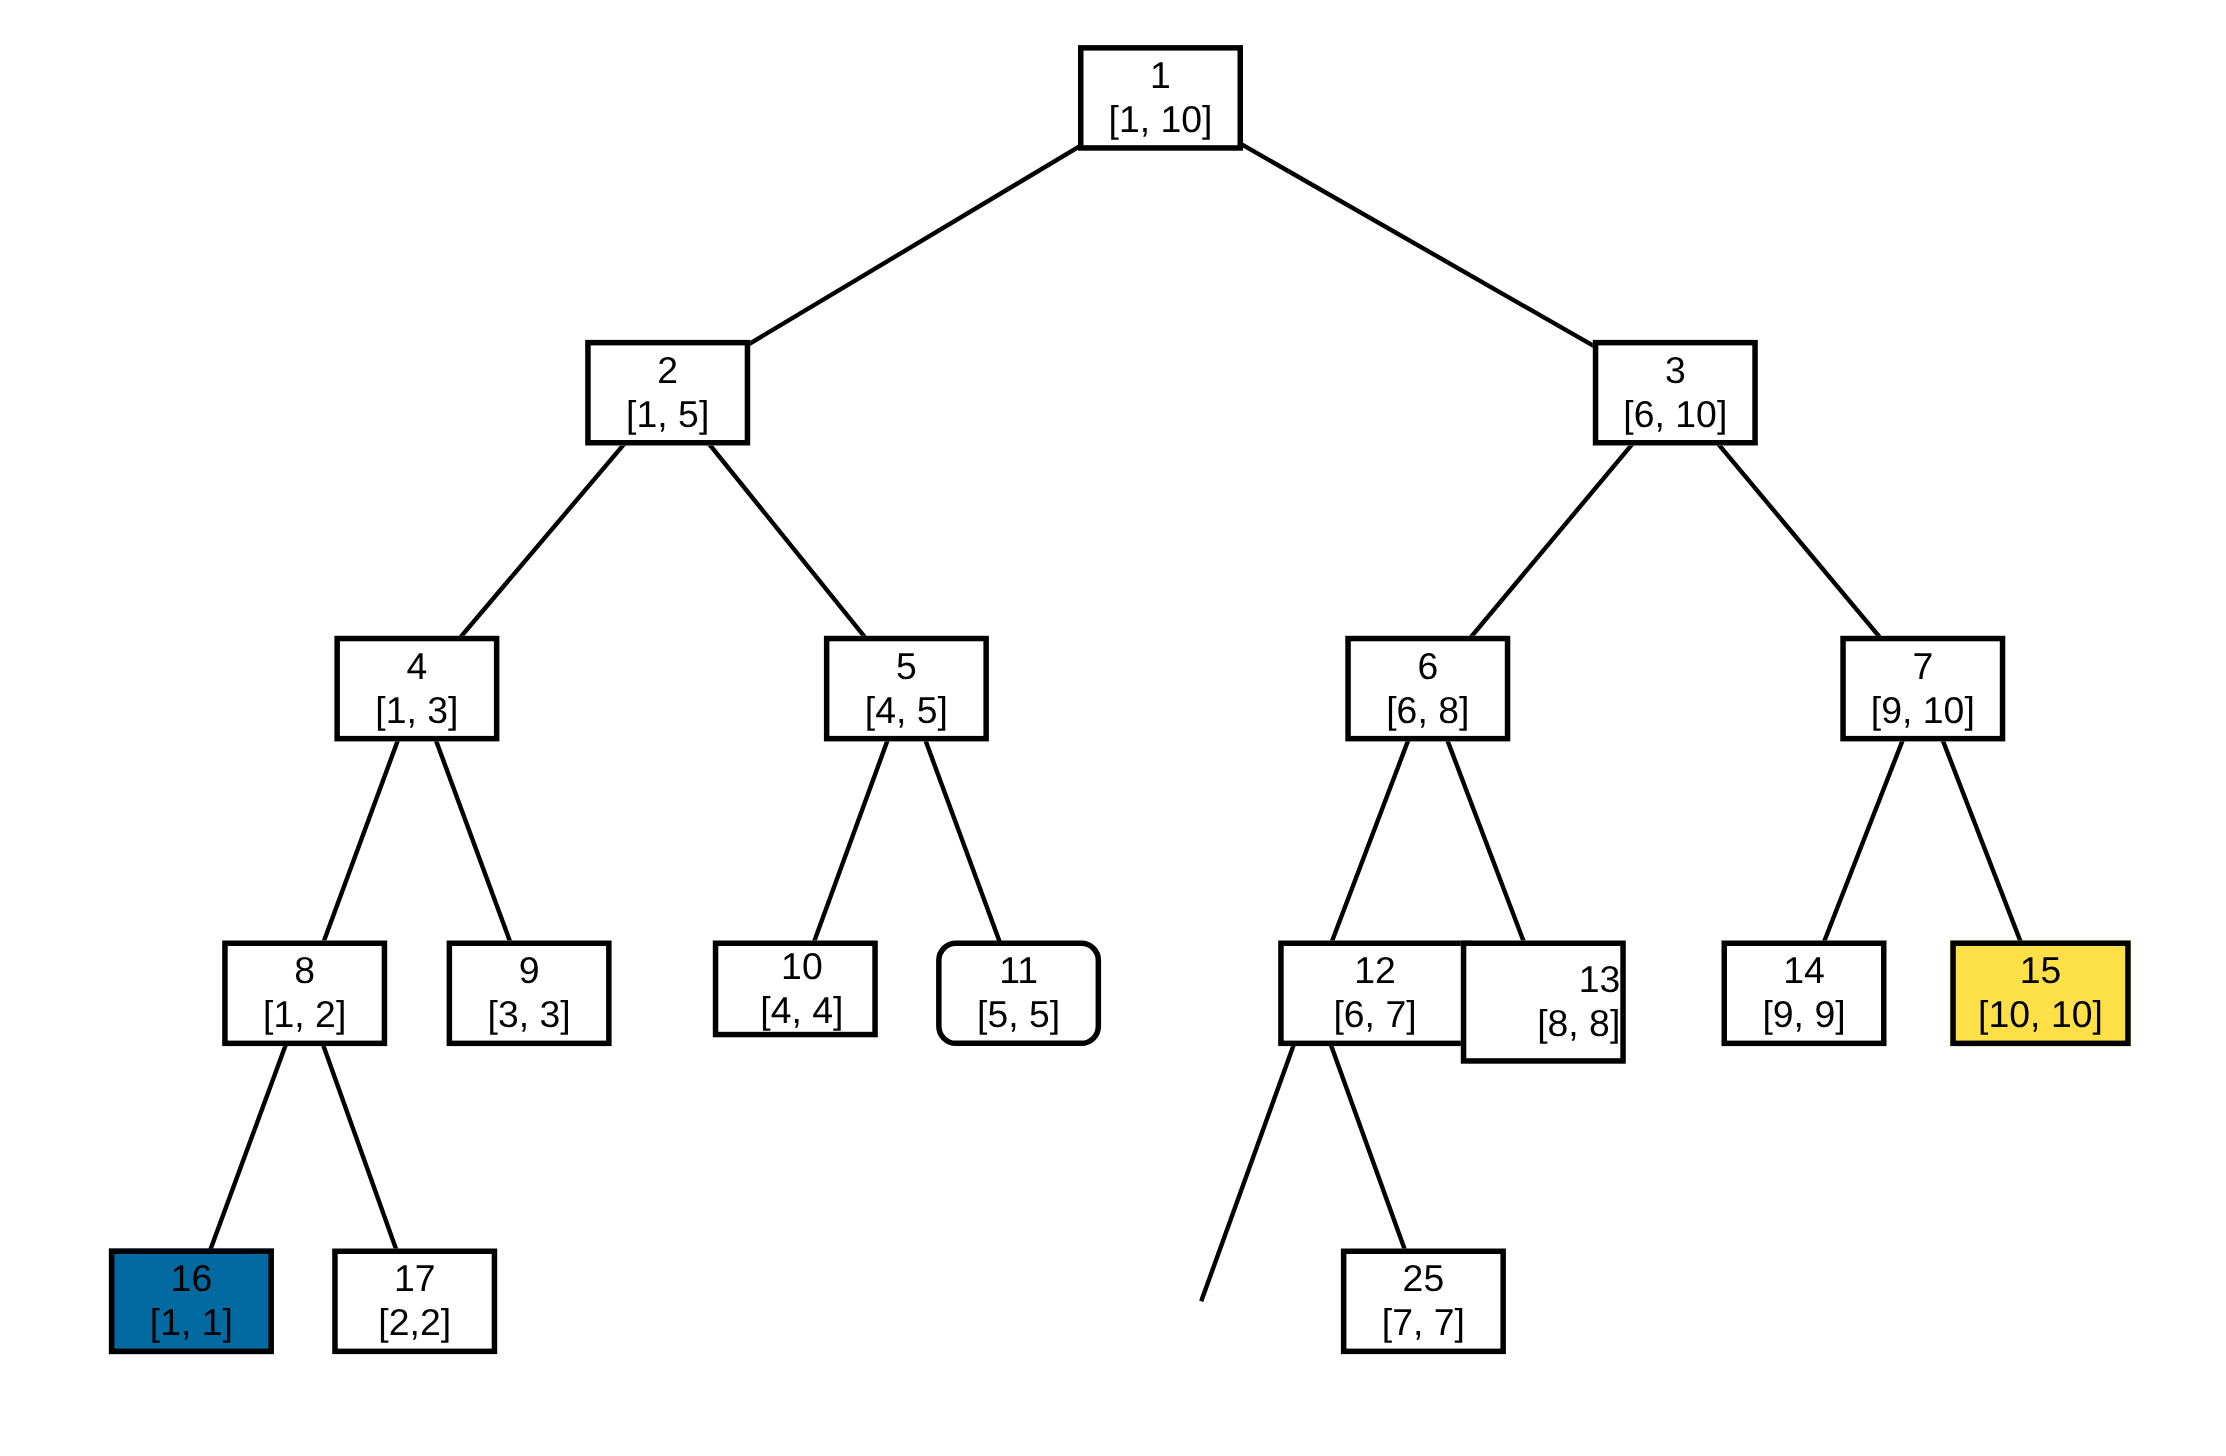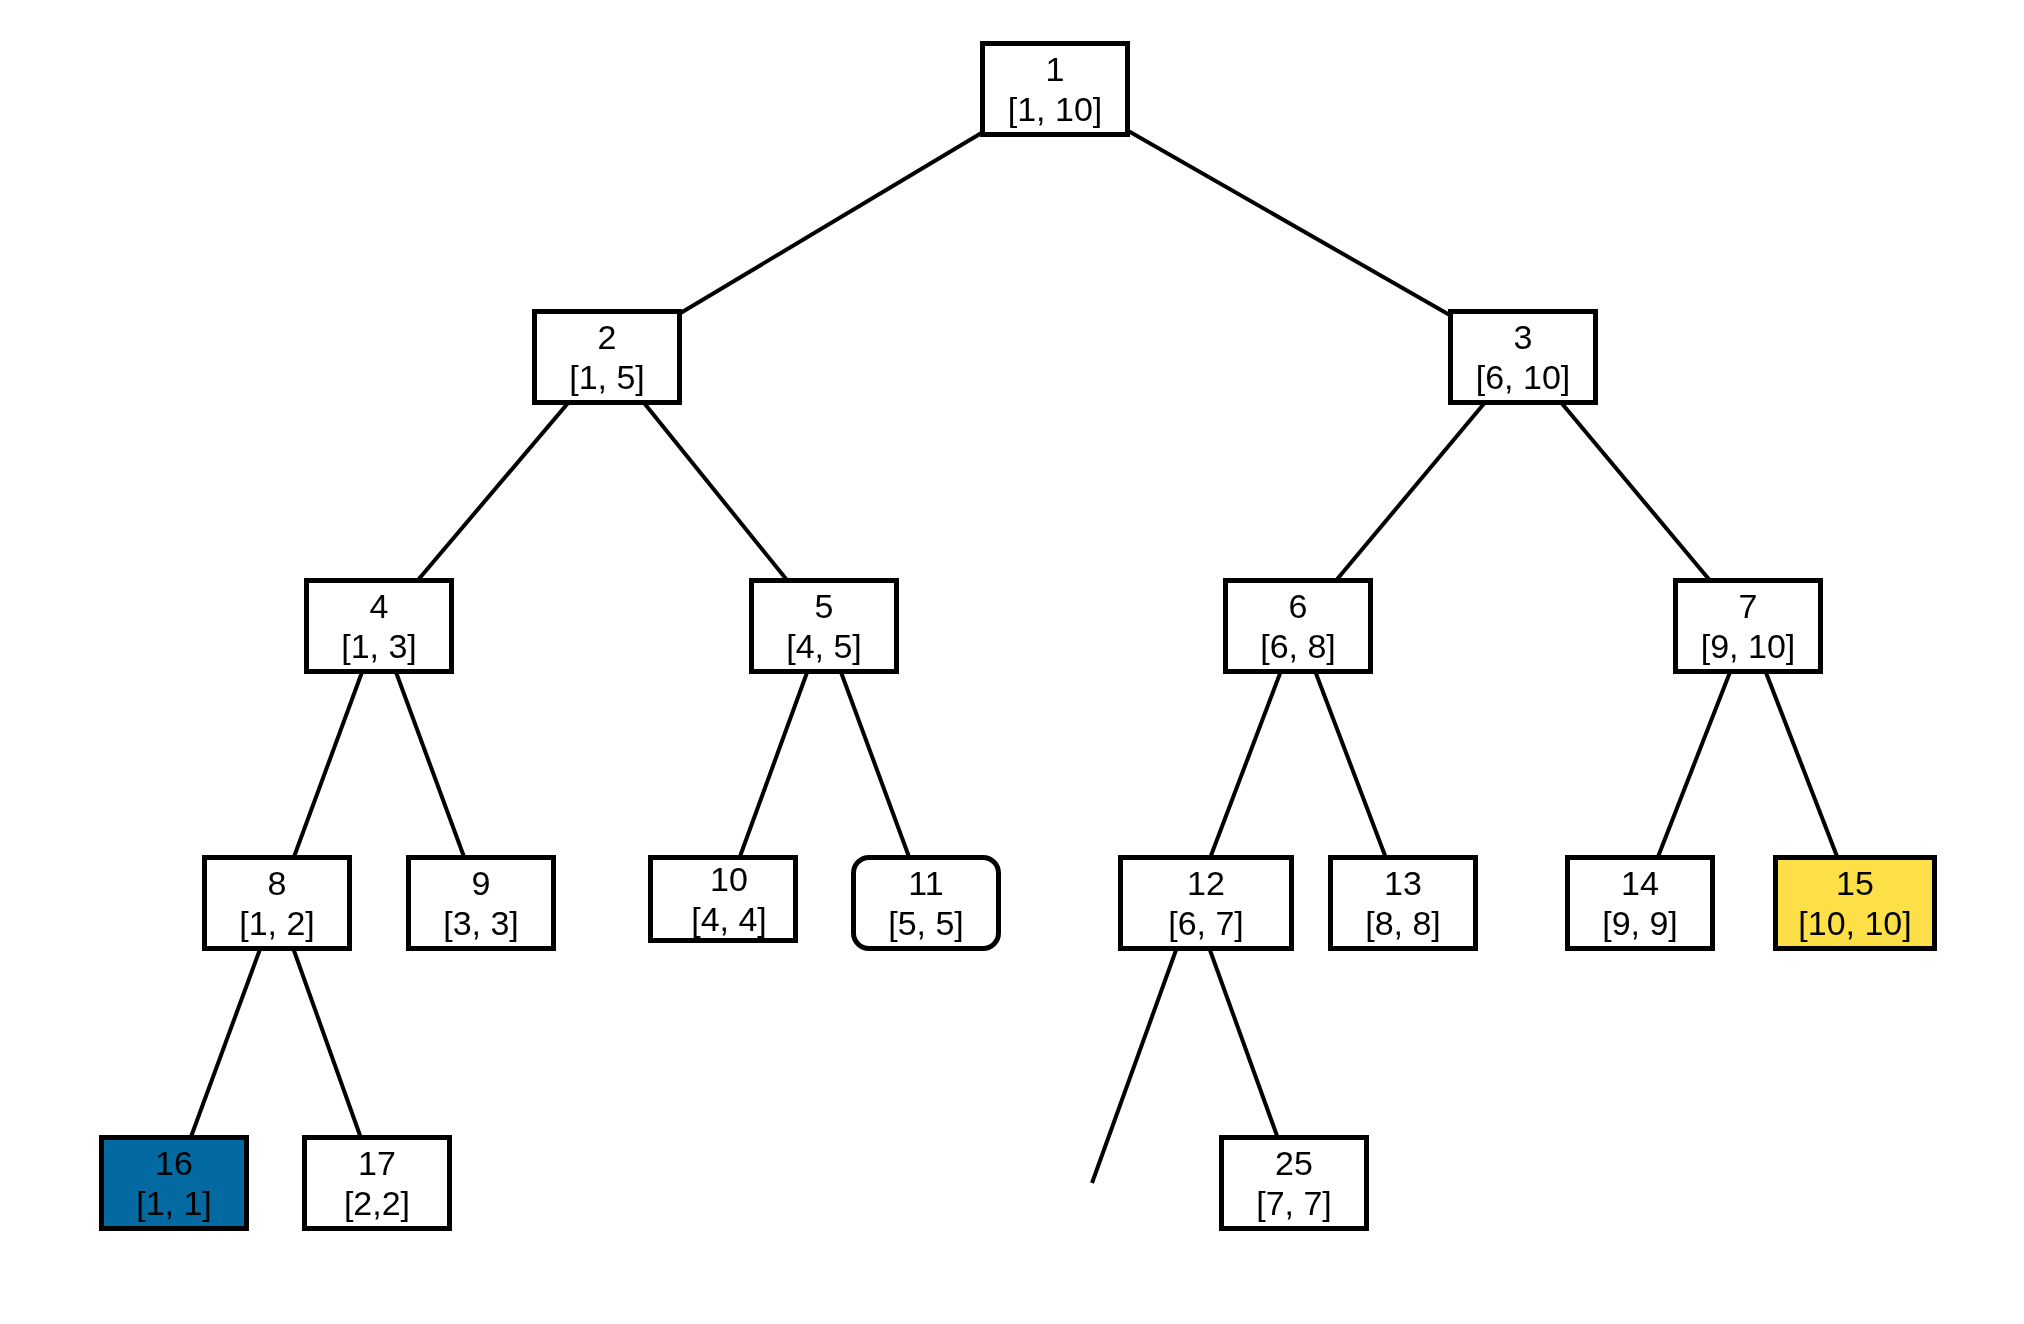--- a/index.html
+++ b/index.html
@@ -107,25 +107,25 @@
     <div class="node-interval">[3, 3]</div>
   </div>
     <div class="node" style="left: 648px; top: 855px; width: 150px; height: 88px; background: rgb(255, 255, 255); border-color: rgb(0, 0, 0); padding-left: 12px;">
     <div class="node-id">10</div>
     <div class="node-interval">[4, 4]</div>
   </div>
     <div class="node" style="left: 851px; top: 855px; width: 150px; height: 96px; background: rgb(255, 255, 255); border-color: rgb(0, 0, 0); border-radius: 18px;">
     <div class="node-id">11</div>
     <div class="node-interval">[5, 5]</div>
   </div>
-    <div class="node" style="left: 1118px; top: 855px; width: 176px; height: 96px; background: rgb(255, 255, 255); border-color: rgb(0, 0, 0);">
+    <div class="node" style="left: 1162px; top: 855px; width: 176px; height: 96px; background: rgb(255, 255, 255); border-color: rgb(0, 0, 0);">
     <div class="node-id">12</div>
     <div class="node-interval">[6, 7]</div>
   </div>
-    <div class="node" style="left: 1328px; top: 855px; width: 150px; height: 96px; background: rgb(255, 255, 255); border-color: rgb(0, 0, 0);">
+    <div class="node" style="left: 1328px; top: 855px; width: 150px; height: 112px; background: rgb(255, 255, 255); border-color: rgb(0, 0, 0); align-items: flex-end;">
     <div class="node-id">13</div>
     <div class="node-interval">[8, 8]</div>
   </div>
     <div class="node" style="left: 1565px; top: 855px; width: 150px; height: 96px; background: rgb(255, 255, 255); border-color: rgb(0, 0, 0);">
     <div class="node-id">14</div>
     <div class="node-interval">[9, 9]</div>
   </div>
     <div class="node" style="left: 1773px; top: 855px; width: 164px; height: 96px; background: #fde047; border-color: rgb(0, 0, 0);">
     <div class="node-id">15</div>
     <div class="node-interval">[10, 10]</div>

